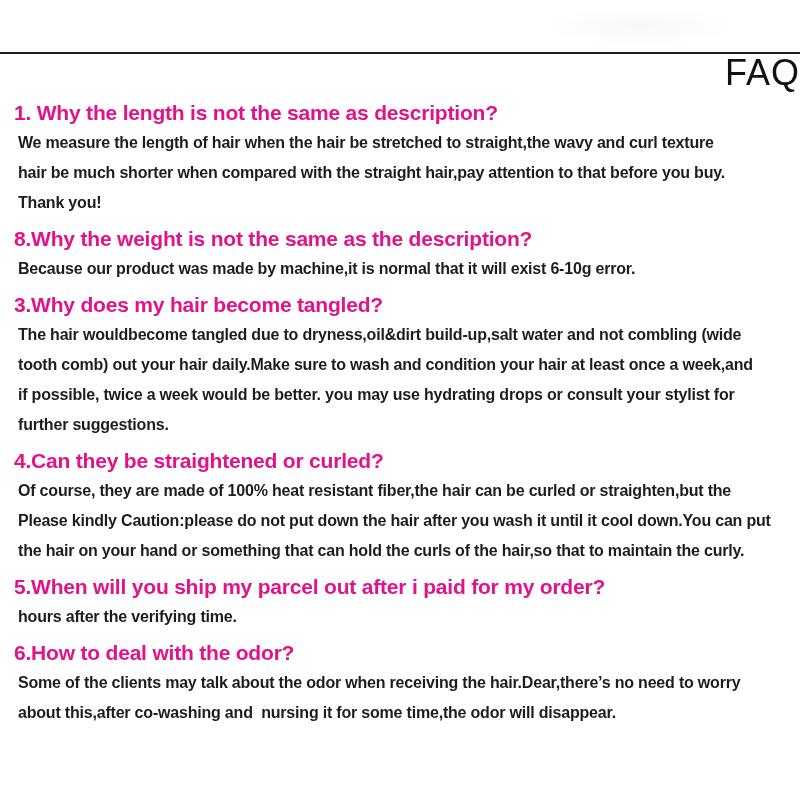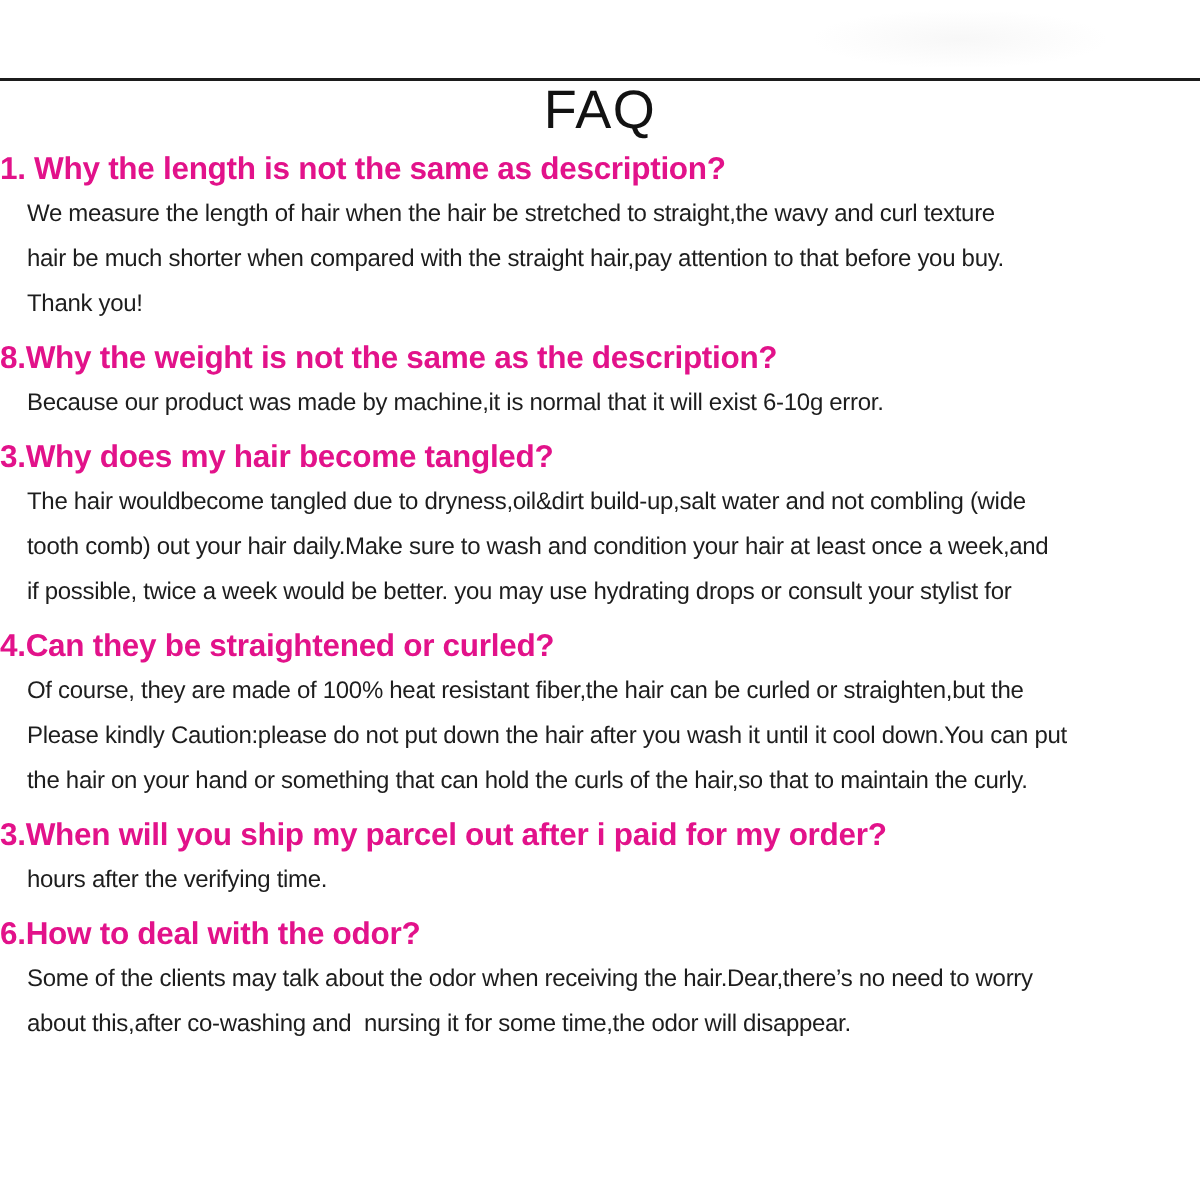--- a/index.html
+++ b/index.html
@@ -25,40 +25,41 @@
     width: 200px;
     height: 40px;
     background: radial-gradient(ellipse at center, rgba(180,180,180,0.10), rgba(255,255,255,0) 70%);
   }
   .divider {
     height: 2px;
     background: #1c1c1c;
     width: 100%;
   }
   .page-title {
-    text-align: center;
+    text-align: right;
     font-size: 36px;
     line-height: 38px;
     font-weight: 400;
     color: #121212;
     letter-spacing: 1px;
     margin: 0;
   }
   .question {
     font-size: 21px;
     line-height: 26px;
     font-weight: 700;
     color: #e2128a;
     letter-spacing: -0.2px;
     margin: 8px 0 2px 0;
+    padding-left: 14px;
   }
   .answer-line {
     font-size: 16px;
     line-height: 30px;
-    font-weight: 400;
+    font-weight: 700;
     color: #1d1d1d;
     letter-spacing: -0.2px;
     margin: 0;
     padding: 0 14px 0 18px;
     white-space: pre-wrap;
   }
 </style>
 </head>
 <body>
 
@@ -79,31 +80,32 @@
 <div>
   <h2 class="question">8.Why the weight is not the same as the description?</h2>
   <p class="answer-line">Because our product was made by machine,it is normal that it will exist 6-10g error.</p>
 </div>
 
 <div>
   <h2 class="question">3.Why does my hair become tangled?</h2>
   <p class="answer-line">The hair wouldbecome tangled due to dryness,oil&amp;dirt build-up,salt water and not combling (wide</p>
   <p class="answer-line">tooth comb) out your hair daily.Make sure to wash and condition your hair at least once a week,and</p>
   <p class="answer-line">if possible, twice a week would be better. you may use hydrating drops or consult your stylist for</p>
+  <p class="answer-line">further suggestions.</p>
 </div>
 
 <div>
   <h2 class="question">4.Can they be straightened or curled?</h2>
   <p class="answer-line">Of course, they are made of 100% heat resistant fiber,the hair can be curled or straighten,but the</p>
   <p class="answer-line">Please kindly Caution:please do not put down the hair after you wash it until it cool down.You can put</p>
   <p class="answer-line">the hair on your hand or something that can hold the curls of the hair,so that to maintain the curly.</p>
 </div>
 
 <div>
-  <h2 class="question">3.When will you ship my parcel out after i paid for my order?</h2>
+  <h2 class="question">5.When will you ship my parcel out after i paid for my order?</h2>
   <p class="answer-line">hours after the verifying time.</p>
 </div>
 
 <div>
   <h2 class="question">6.How to deal with the odor?</h2>
   <p class="answer-line">Some of the clients may talk about the odor when receiving the hair.Dear,there’s no need to worry</p>
   <p class="answer-line">about this,after co-washing and  nursing it for some time,the odor will disappear.</p>
 </div>
 
 </body></html>

